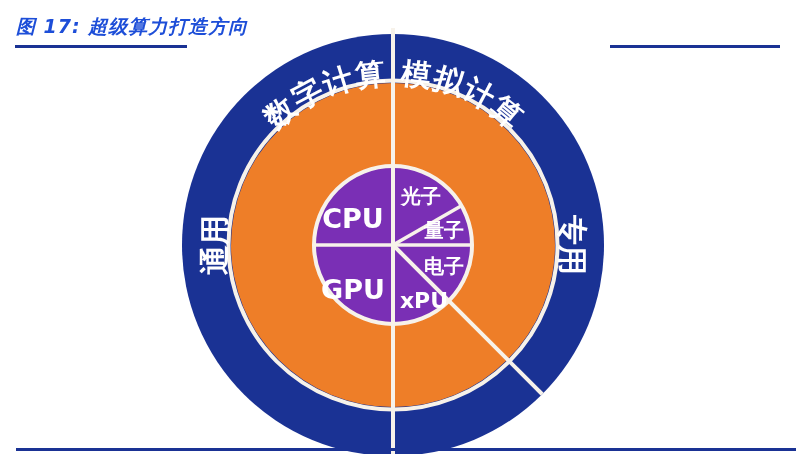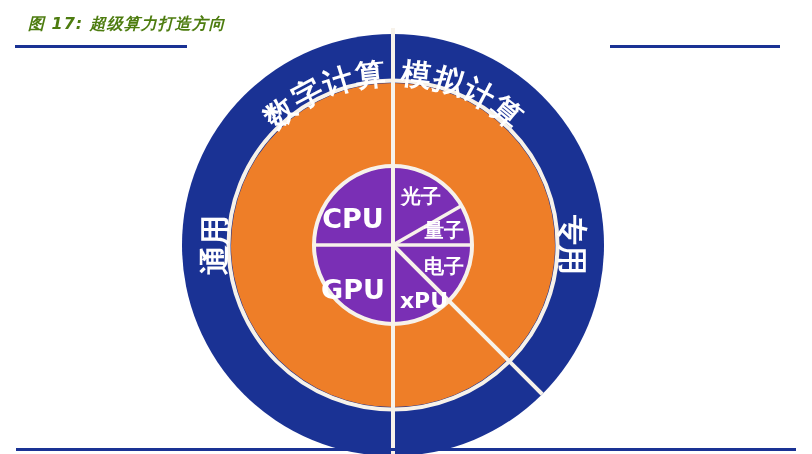--- a/index.html
+++ b/index.html
@@ -16,27 +16,27 @@
   }
 
   
   #header {
     position: absolute;
     left: 0; top: 0;
     width: 812px; height: 52px;
   }
   #fig-title {
     position: absolute;
-    left: 28px;
+    left: 16px;
     top: 14px;
     font-family: "DejaVu Sans", sans-serif;
-    font-size: 16px;
+    font-size: 19px;
     font-weight: bold;
     font-style: italic;
-    color: #4d7c0f;
+    color: #1d4ed8;
     letter-spacing: 1px;
     white-space: nowrap;
   }
   #title-rule-left {
     position: absolute;
     left: 15px;
     top: 45px;
     width: 172px;
     height: 3px;
     background: #1A3294;

